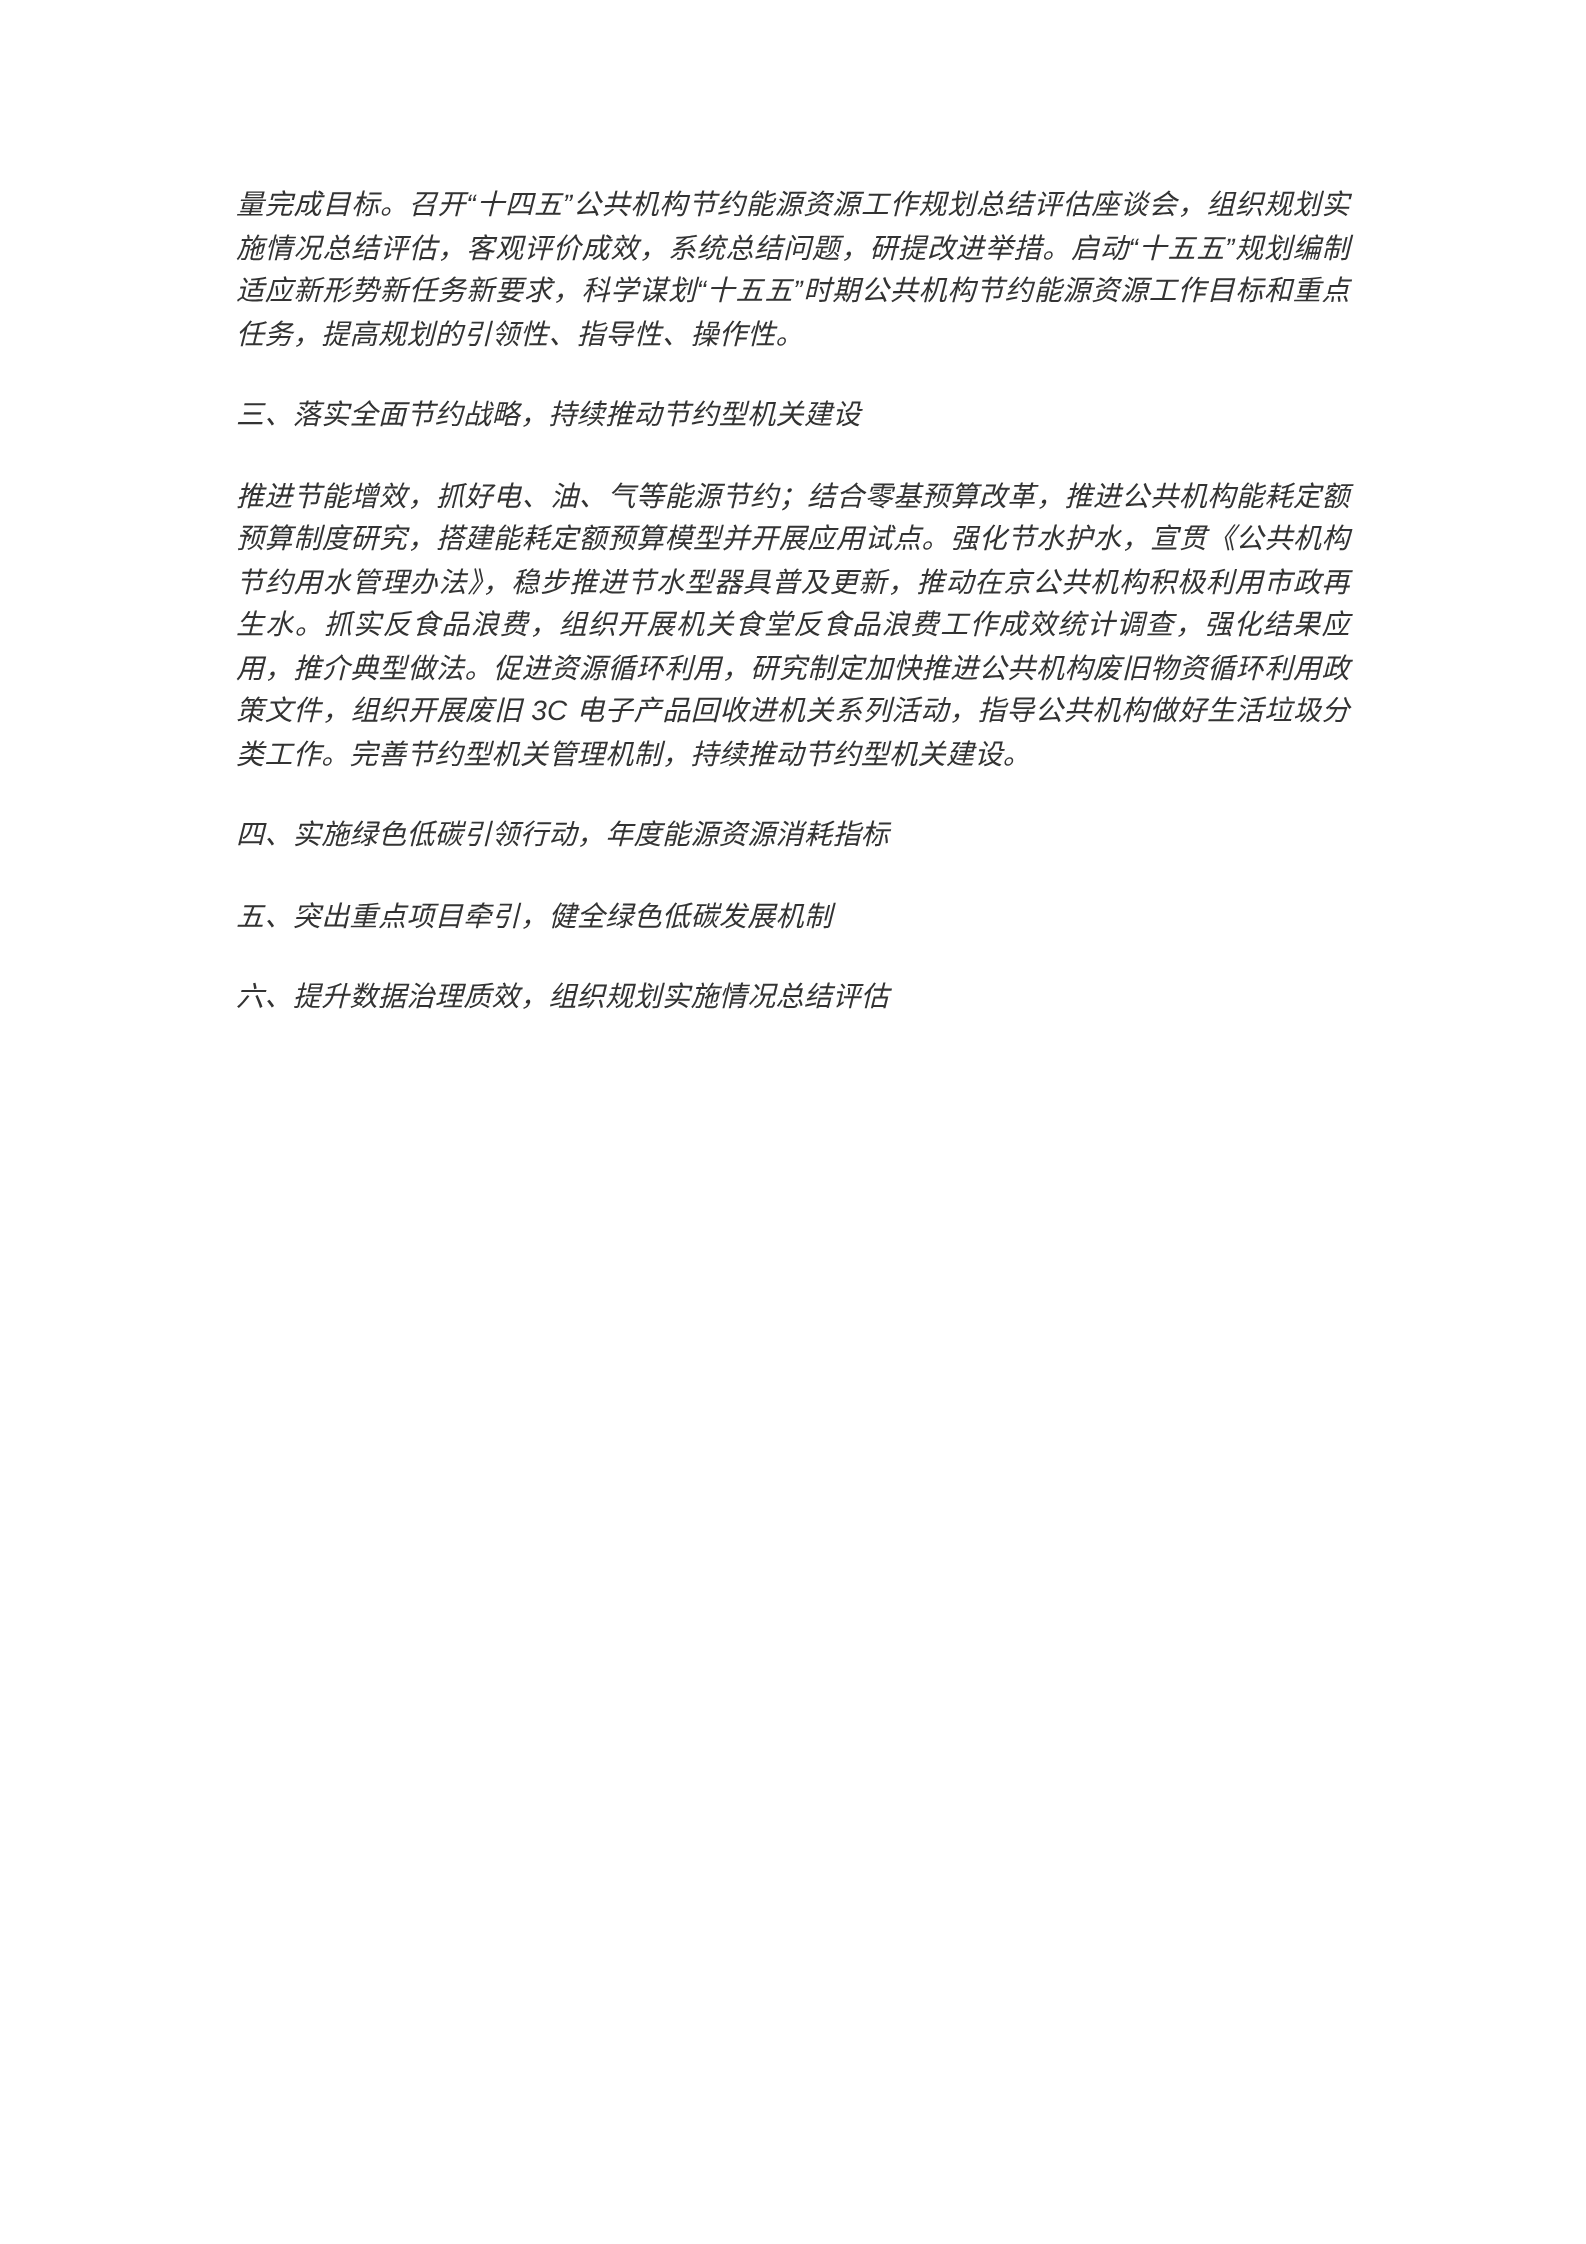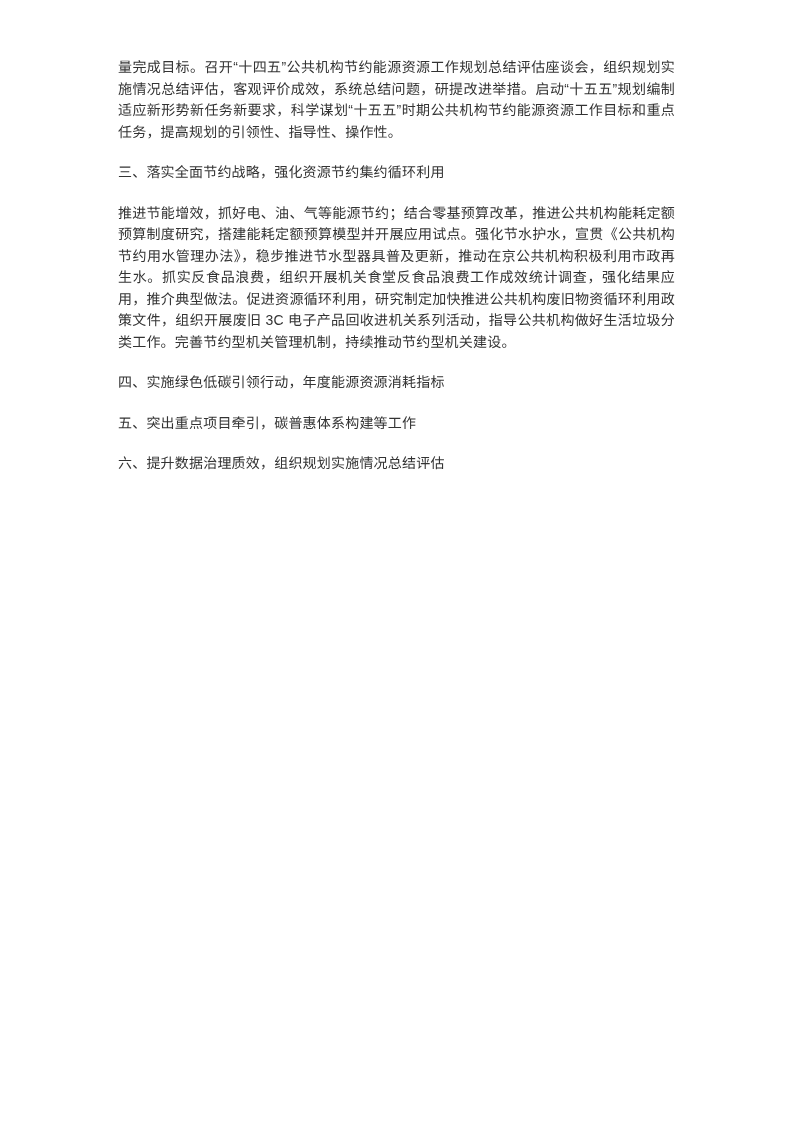--- a/index.html
+++ b/index.html
@@ -16,22 +16,23 @@
     position: relative;
     width: 793px;
     height: 1122px;
     background: #ffffff;
     overflow: hidden;
     margin: 0 auto;
   }
   .content {
     width: 557px;
     margin: 0 auto;
-    padding-top: 57px;
+    padding-top: 92px;
     box-sizing: content-box;
+    font-style: italic;
   }
   .para, .heading {
     margin: 0 0 19px 0;
     font-size: 14px;
     line-height: 21.5px;
     font-weight: 400;
     color: #333333;
     text-align: justify;
     letter-spacing: 0.2px;
     word-break: break-all;
@@ -40,26 +41,26 @@
     text-align: left;
   }
 </style>
 </head>
 <body>
 
 <div class="page">
   <div class="content">
     <p class="para">量完成目标。召开“十四五”公共机构节约能源资源工作规划总结评估座谈会，组织规划实施情况总结评估，客观评价成效，系统总结问题，研提改进举措。启动“十五五”规划编制适应新形势新任务新要求，科学谋划“十五五”时期公共机构节约能源资源工作目标和重点任务，提高规划的引领性、指导性、操作性。</p>
 
-    <h3 class="heading">三、落实全面节约战略，强化资源节约集约循环利用</h3>
+    <h3 class="heading">三、落实全面节约战略，持续推动节约型机关建设</h3>
 
     <p class="para">推进节能增效，抓好电、油、气等能源节约；结合零基预算改革，推进公共机构能耗定额预算制度研究，搭建能耗定额预算模型并开展应用试点。强化节水护水，宣贯《公共机构节约用水管理办法》，稳步推进节水型器具普及更新，推动在京公共机构积极利用市政再生水。抓实反食品浪费，组织开展机关食堂反食品浪费工作成效统计调查，强化结果应用，推介典型做法。促进资源循环利用，研究制定加快推进公共机构废旧物资循环利用政策文件，组织开展废旧 3C 电子产品回收进机关系列活动，指导公共机构做好生活垃圾分类工作。完善节约型机关管理机制，持续推动节约型机关建设。</p>
 
     <h3 class="heading">四、实施绿色低碳引领行动，年度能源资源消耗指标</h3>
 
 
-    <h3 class="heading">五、突出重点项目牵引，碳普惠体系构建等工作</h3>
+    <h3 class="heading">五、突出重点项目牵引，健全绿色低碳发展机制</h3>
 
 
     <h3 class="heading">六、提升数据治理质效，组织规划实施情况总结评估</h3>
 
   </div>
 </div>
 
 </body></html>

